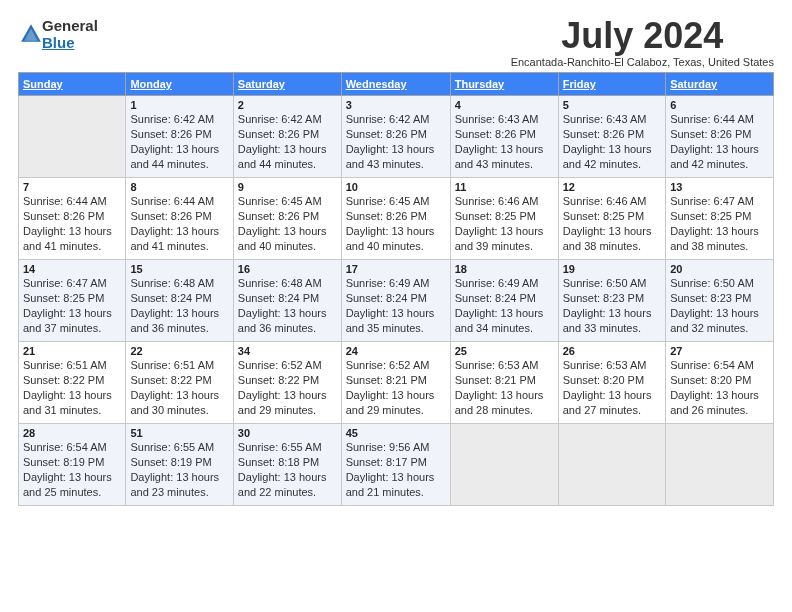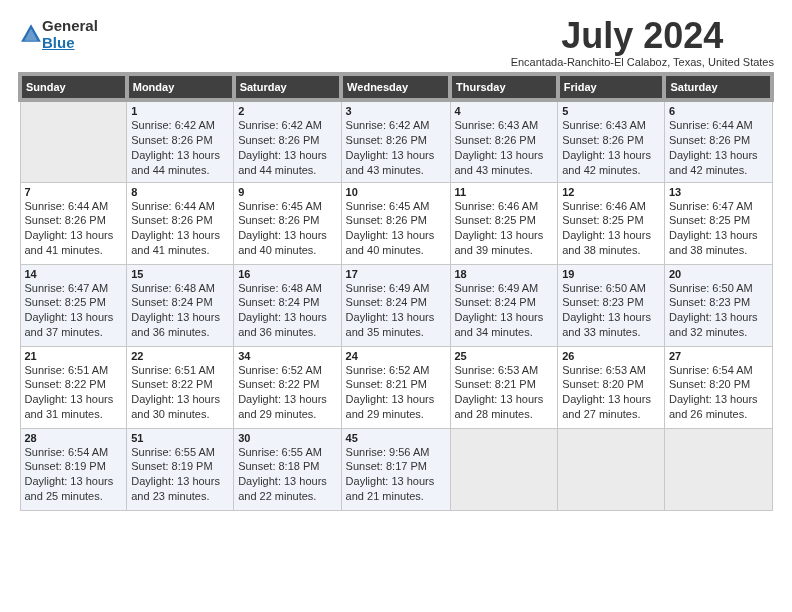--- a/index.html
+++ b/index.html
@@ -52,27 +52,28 @@
       color: #333;
       margin-top: 2px;
     }
     .calendar {
       width: 100%;
       border-collapse: collapse;
       font-size: 9px;
       margin-top: 4px;
     }
     .calendar th {
-      background-color: #404040;
+      background-color: #3b82f6;
       color: #fff;
       text-align: left;
       padding: 5px 4px;
       font-size: 11px;
       font-weight: bold;
-      border: 4px solid #a3a3a3;
+      border: 1px solid #a3a3a3;
+      text-decoration: underline;
     }
     .calendar td {
       border: 1px solid #c8c8c8;
       vertical-align: top;
       padding: 3px 4px;
       width: 113px;
       height: 82px;
       background: #fff;
     }
     .calendar td.empty {

